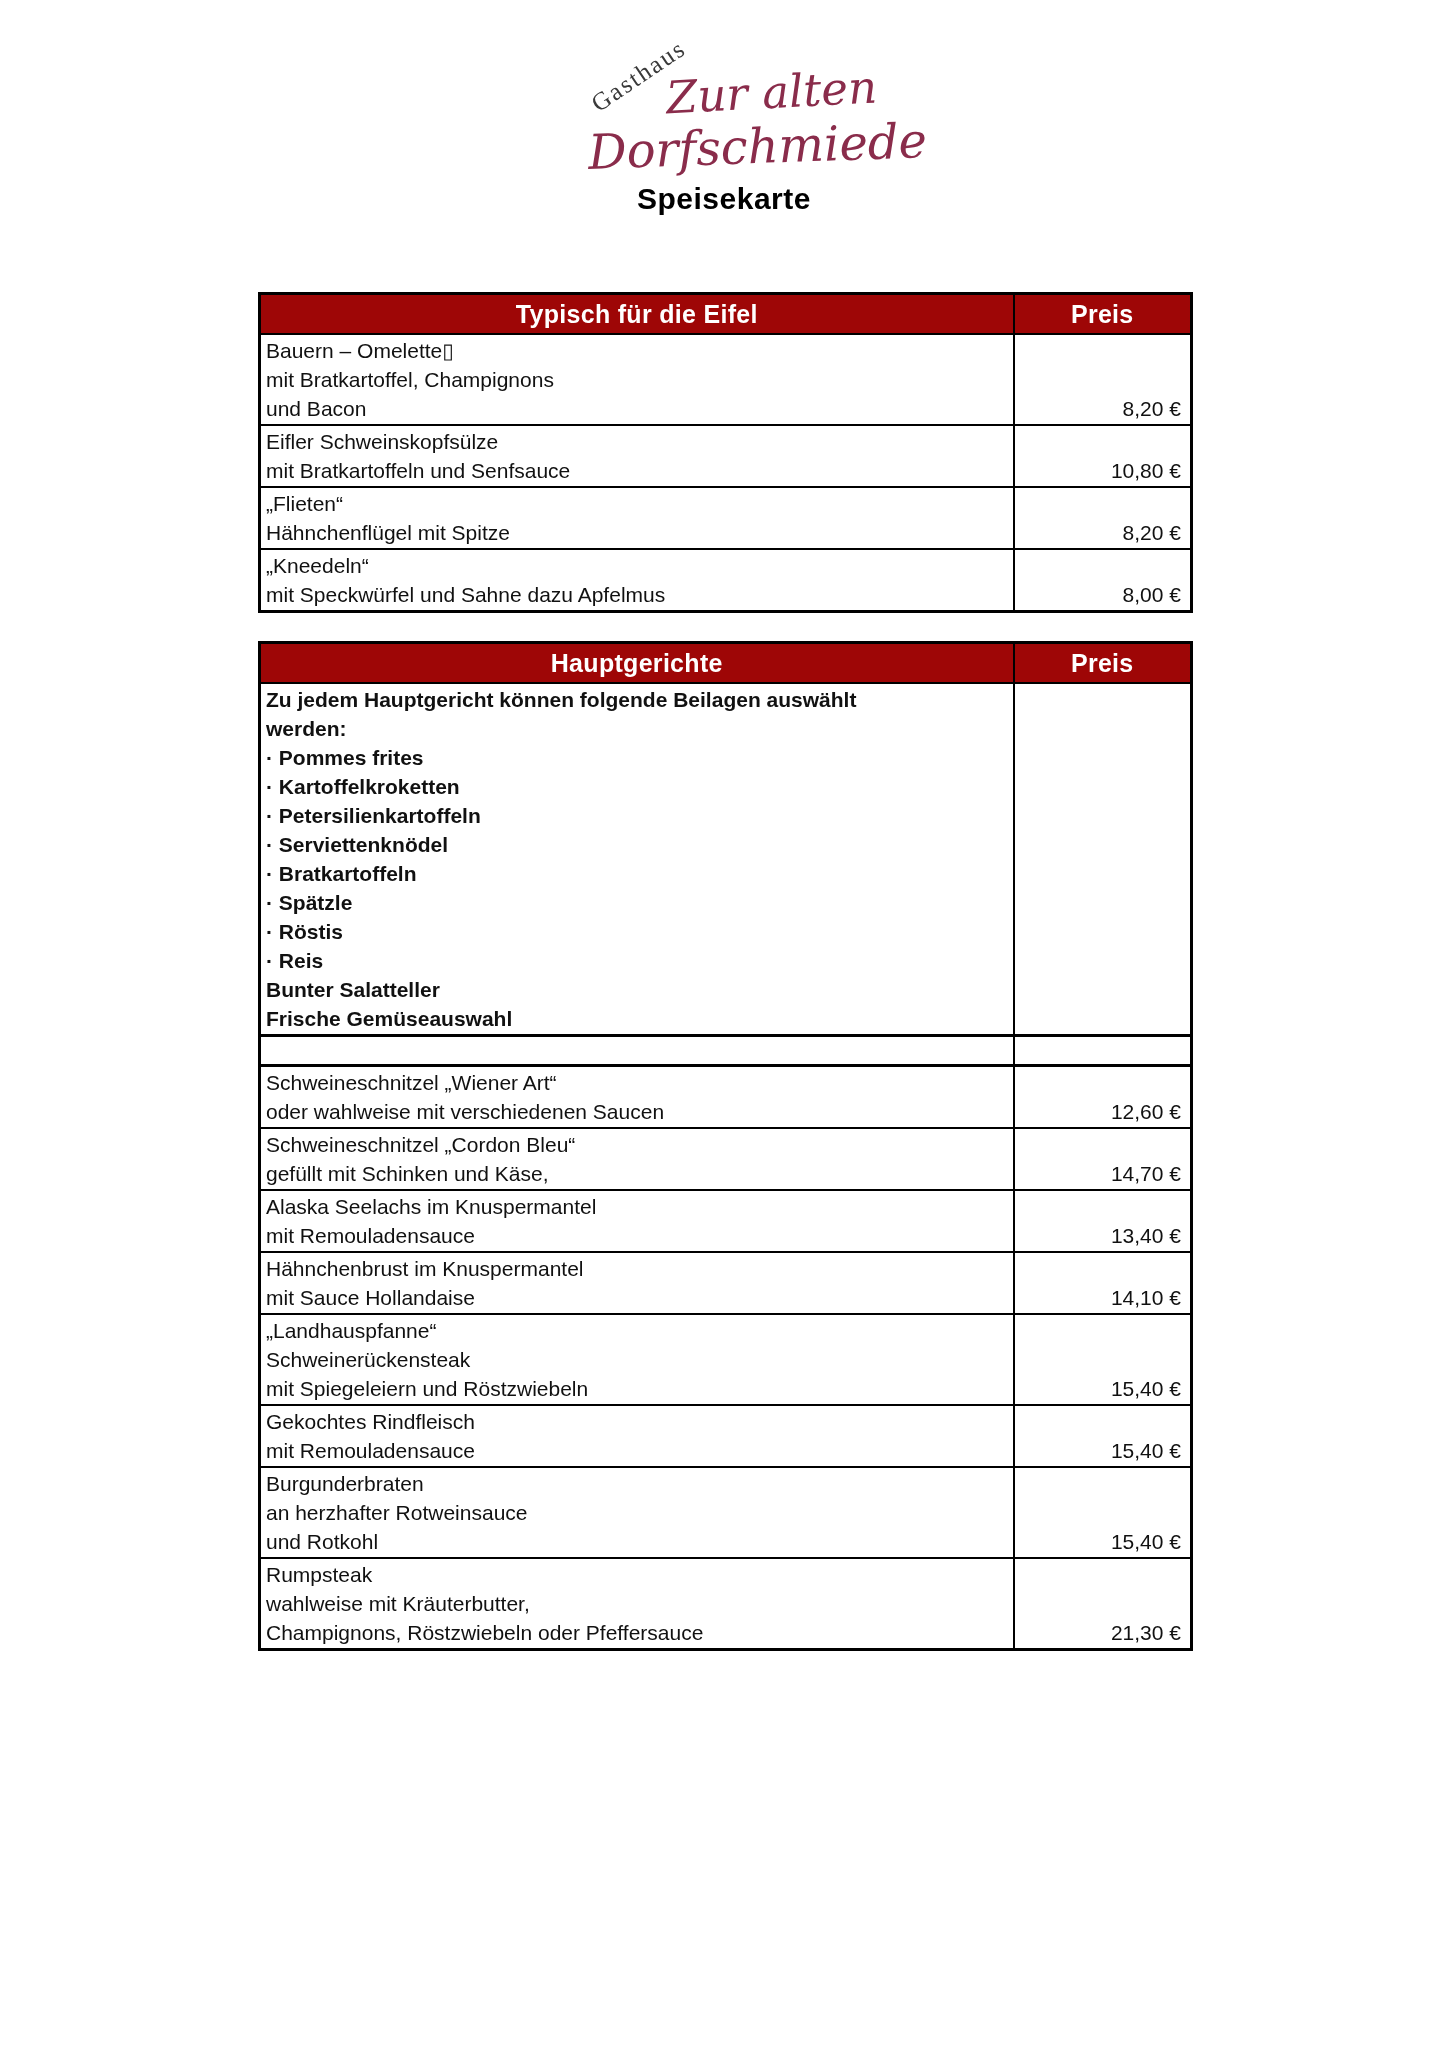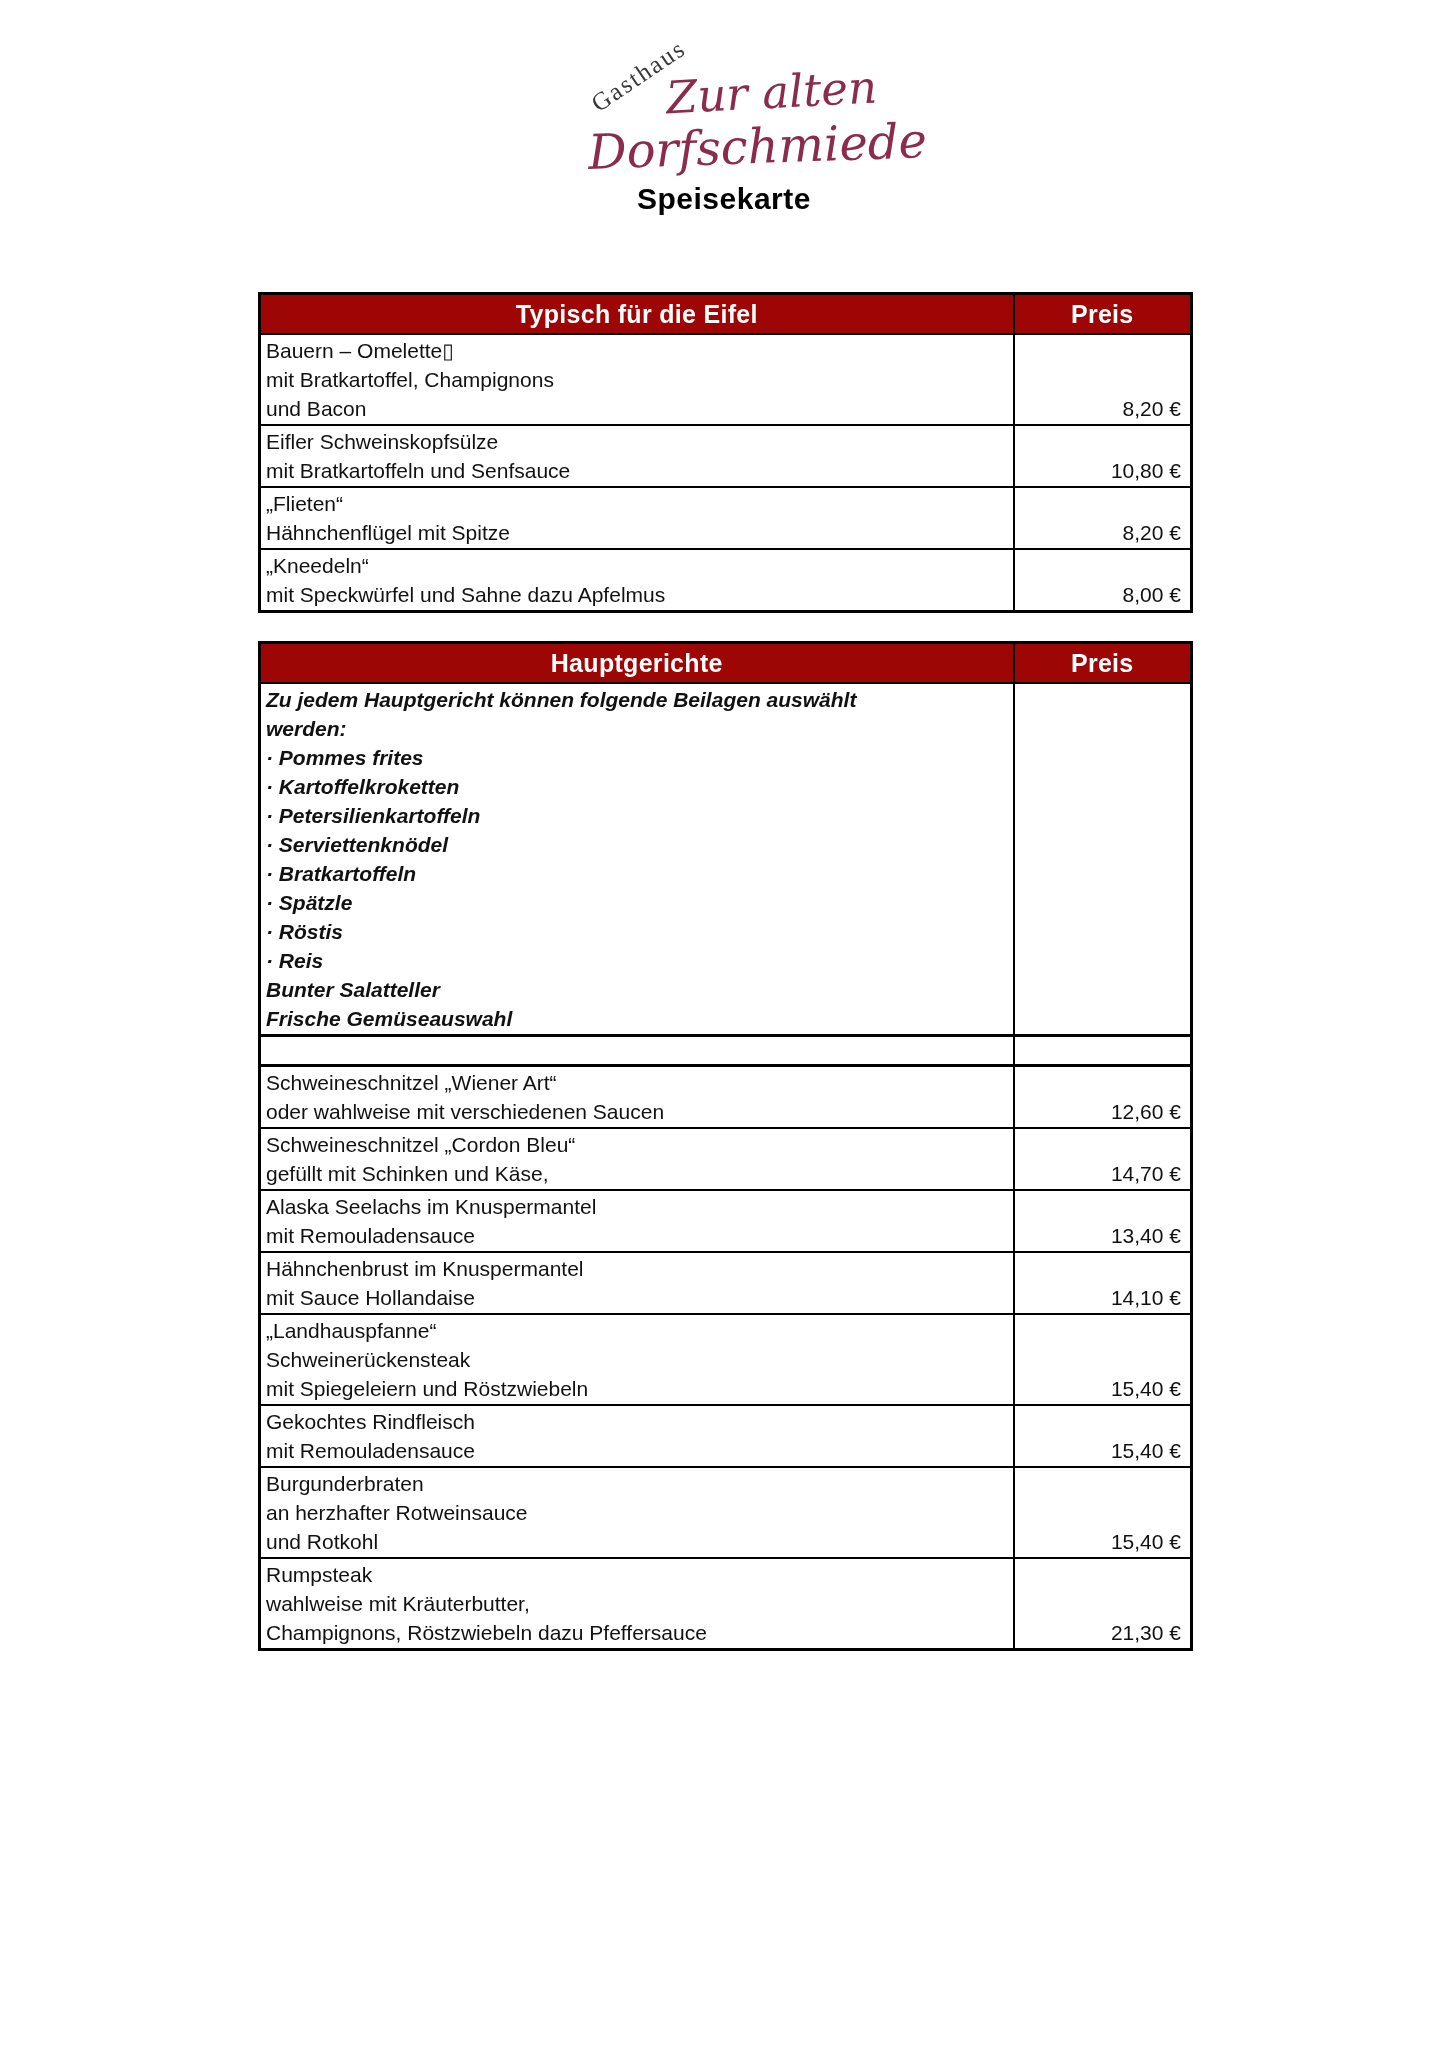--- a/index.html
+++ b/index.html
@@ -16,21 +16,21 @@
   
   .tables{position:absolute;left:258px;top:292px;width:932px;}
   table.menu-table{border-collapse:collapse;table-layout:fixed;width:932px;border:3px solid #000;margin:0 0 28px 0;}
   .menu-table th,.menu-table td{border:2px solid #000;}
   col.col-item{width:754px;}
   col.col-price{width:178px;}
   th.section-title,th.price-header{background:#9E0606;color:#ffffff;font-size:25px;font-weight:bold;text-align:center;height:38px;padding:0;letter-spacing:0.3px;}
   td.item-cell{vertical-align:top;padding:1px 4px 1px 5px;}
   td.item-cell .line{font-size:21px;line-height:29px;white-space:nowrap;}
   td.price-cell{vertical-align:bottom;text-align:right;padding:1px 9px 1px 4px;font-size:21px;line-height:29px;}
-  tr.bold-row td.item-cell .line{font-weight:bold;font-style:italic;}
+  tr.bold-row td.item-cell .line{font-weight:bold;}
   tr.spacer-row td{height:25px;border-top:3px solid #000;border-bottom:3px solid #000;}
 </style>
 </head>
 <body>
 
 <div class="page">
   <div class="brand">
     <span class="brand-gasthaus">Gasthaus</span>
     <span class="brand-script brand-line1">Zur alten</span>
     <span class="brand-script brand-line2">Dorfschmiede</span>
@@ -161,20 +161,20 @@
               <div class="line">Burgunderbraten</div>
               <div class="line">an herzhafter Rotweinsauce</div>
               <div class="line">und Rotkohl</div>
             </td>
             <td class="price-cell">15,40 €</td>
           </tr>
           <tr class="">
             <td class="item-cell">
               <div class="line">Rumpsteak</div>
               <div class="line">wahlweise mit Kräuterbutter,</div>
-              <div class="line">Champignons, Röstzwiebeln dazu Pfeffersauce</div>
+              <div class="line">Champignons, Röstzwiebeln oder Pfeffersauce</div>
             </td>
             <td class="price-cell">21,30 €</td>
           </tr>
         </tbody>
       </table>
     </div>
 </div>
 
 </body></html>

